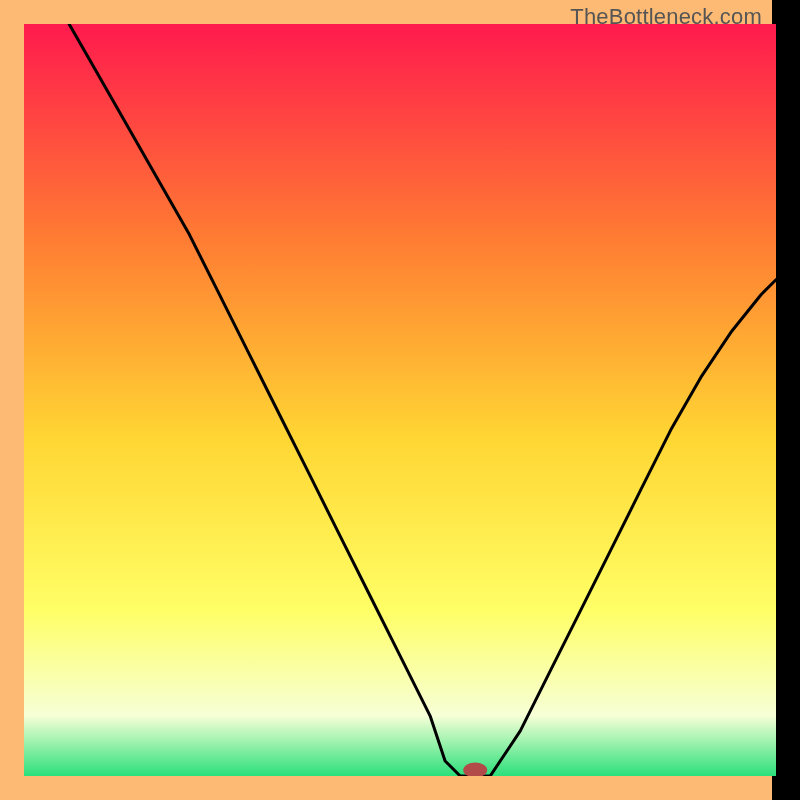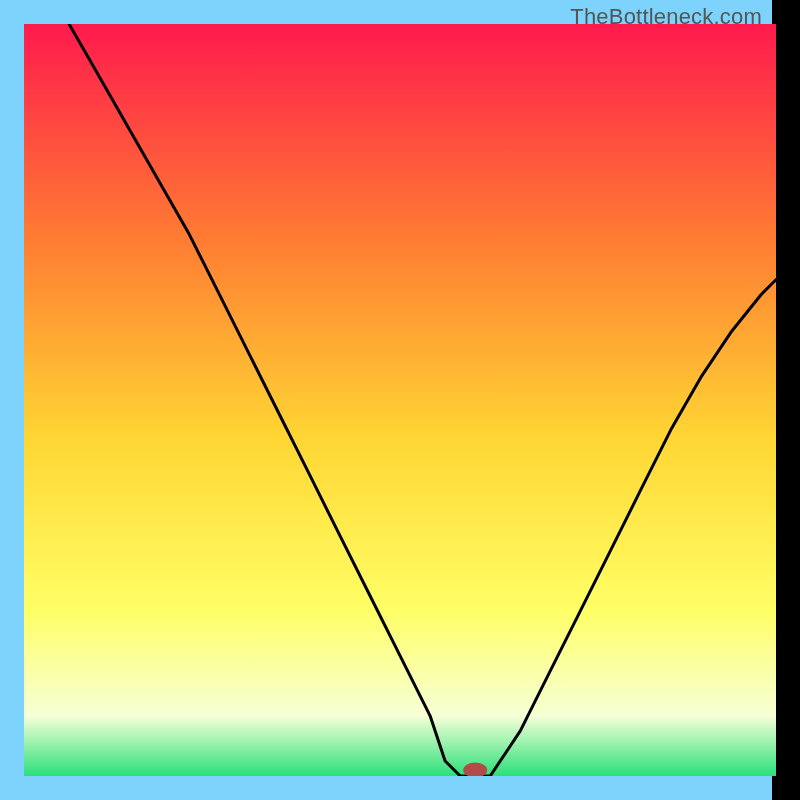--- a/index.html
+++ b/index.html
@@ -8,21 +8,21 @@
     width: 800px;
     height: 800px;
     background: #000;
     overflow: hidden;
     font-family: Arial, Helvetica, sans-serif;
   }
   .frame {
     position: relative;
     width: 772px;
     height: 800px;
-    background: #7dd3fc;
+    background: #fdba74;
   }
   .watermark {
     position: absolute;
     top: 4px;
     right: 10px;
     color: #555;
     font-size: 22px;
     font-weight: 500;
     letter-spacing: 0.2px;
     z-index: 10;

